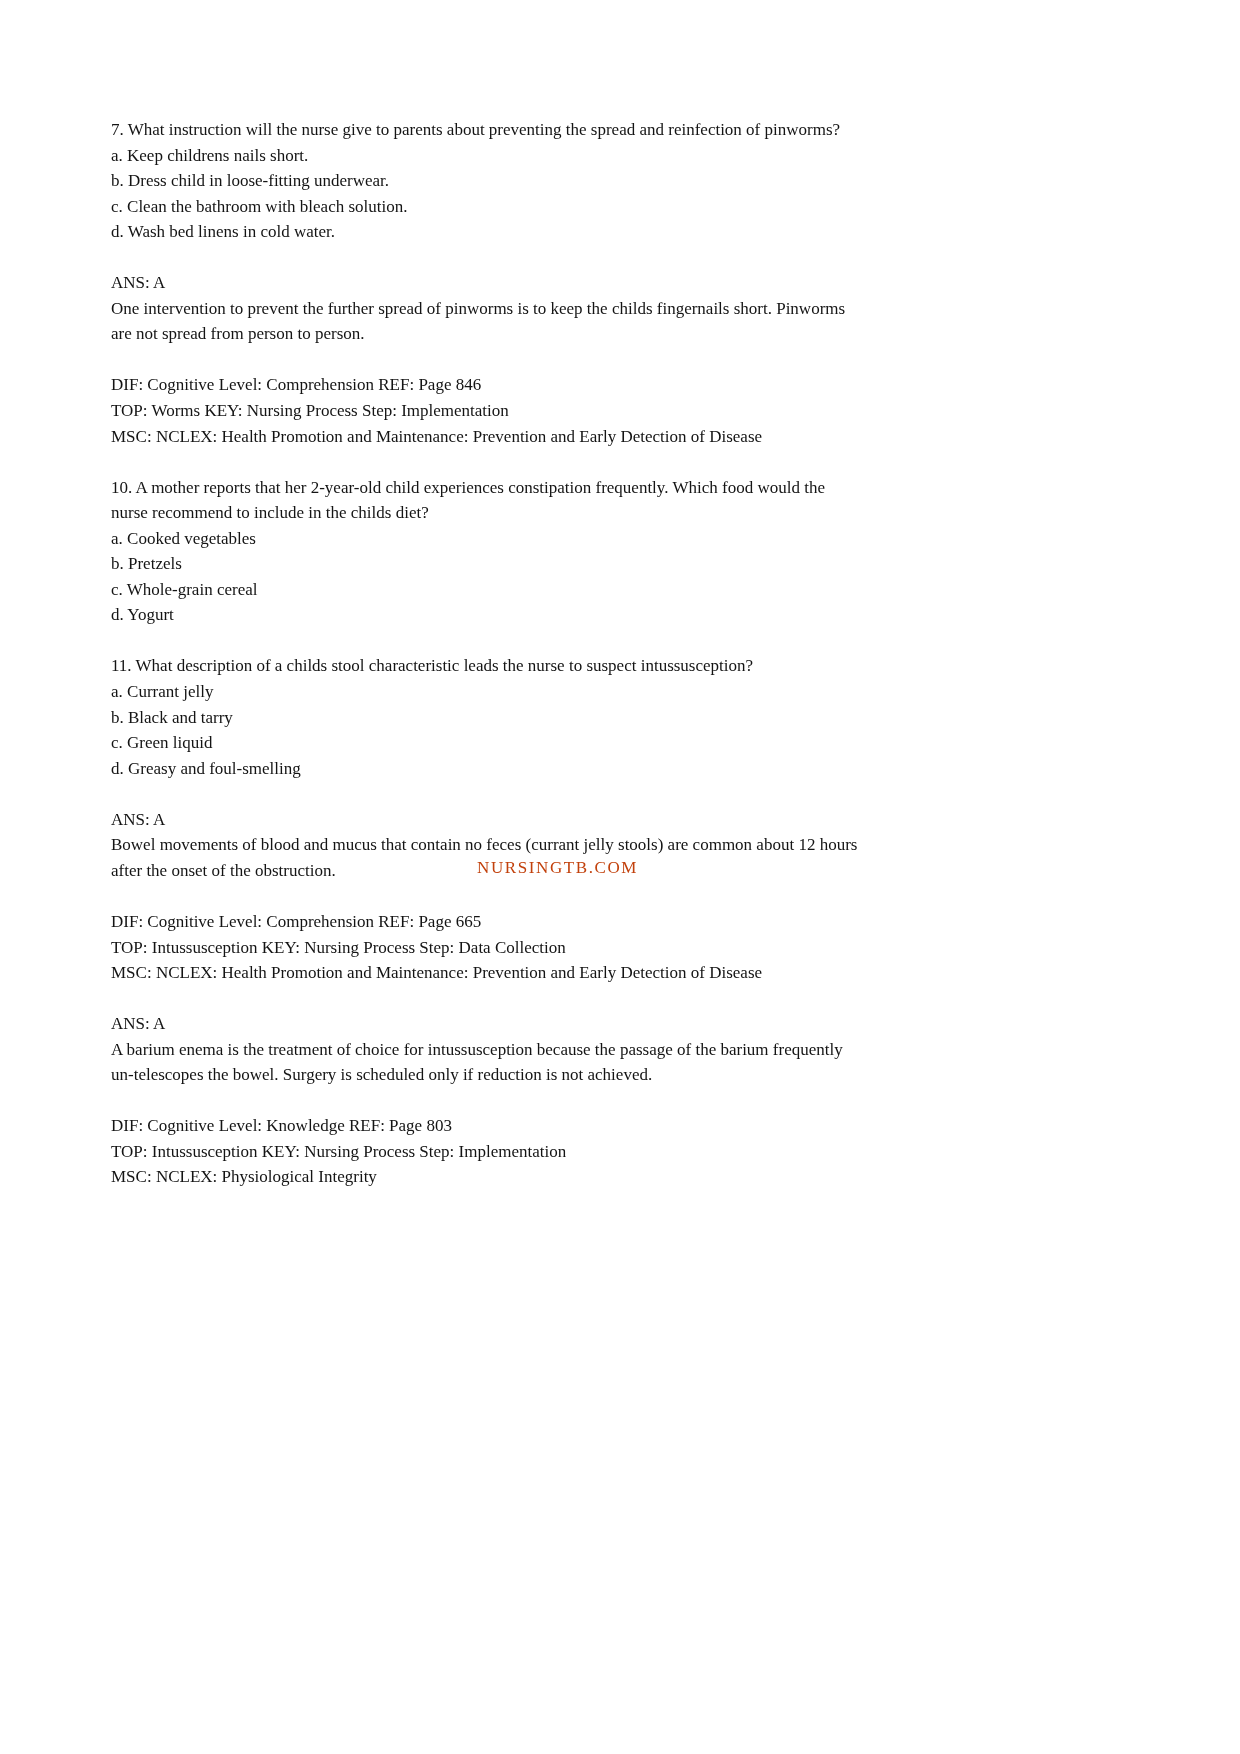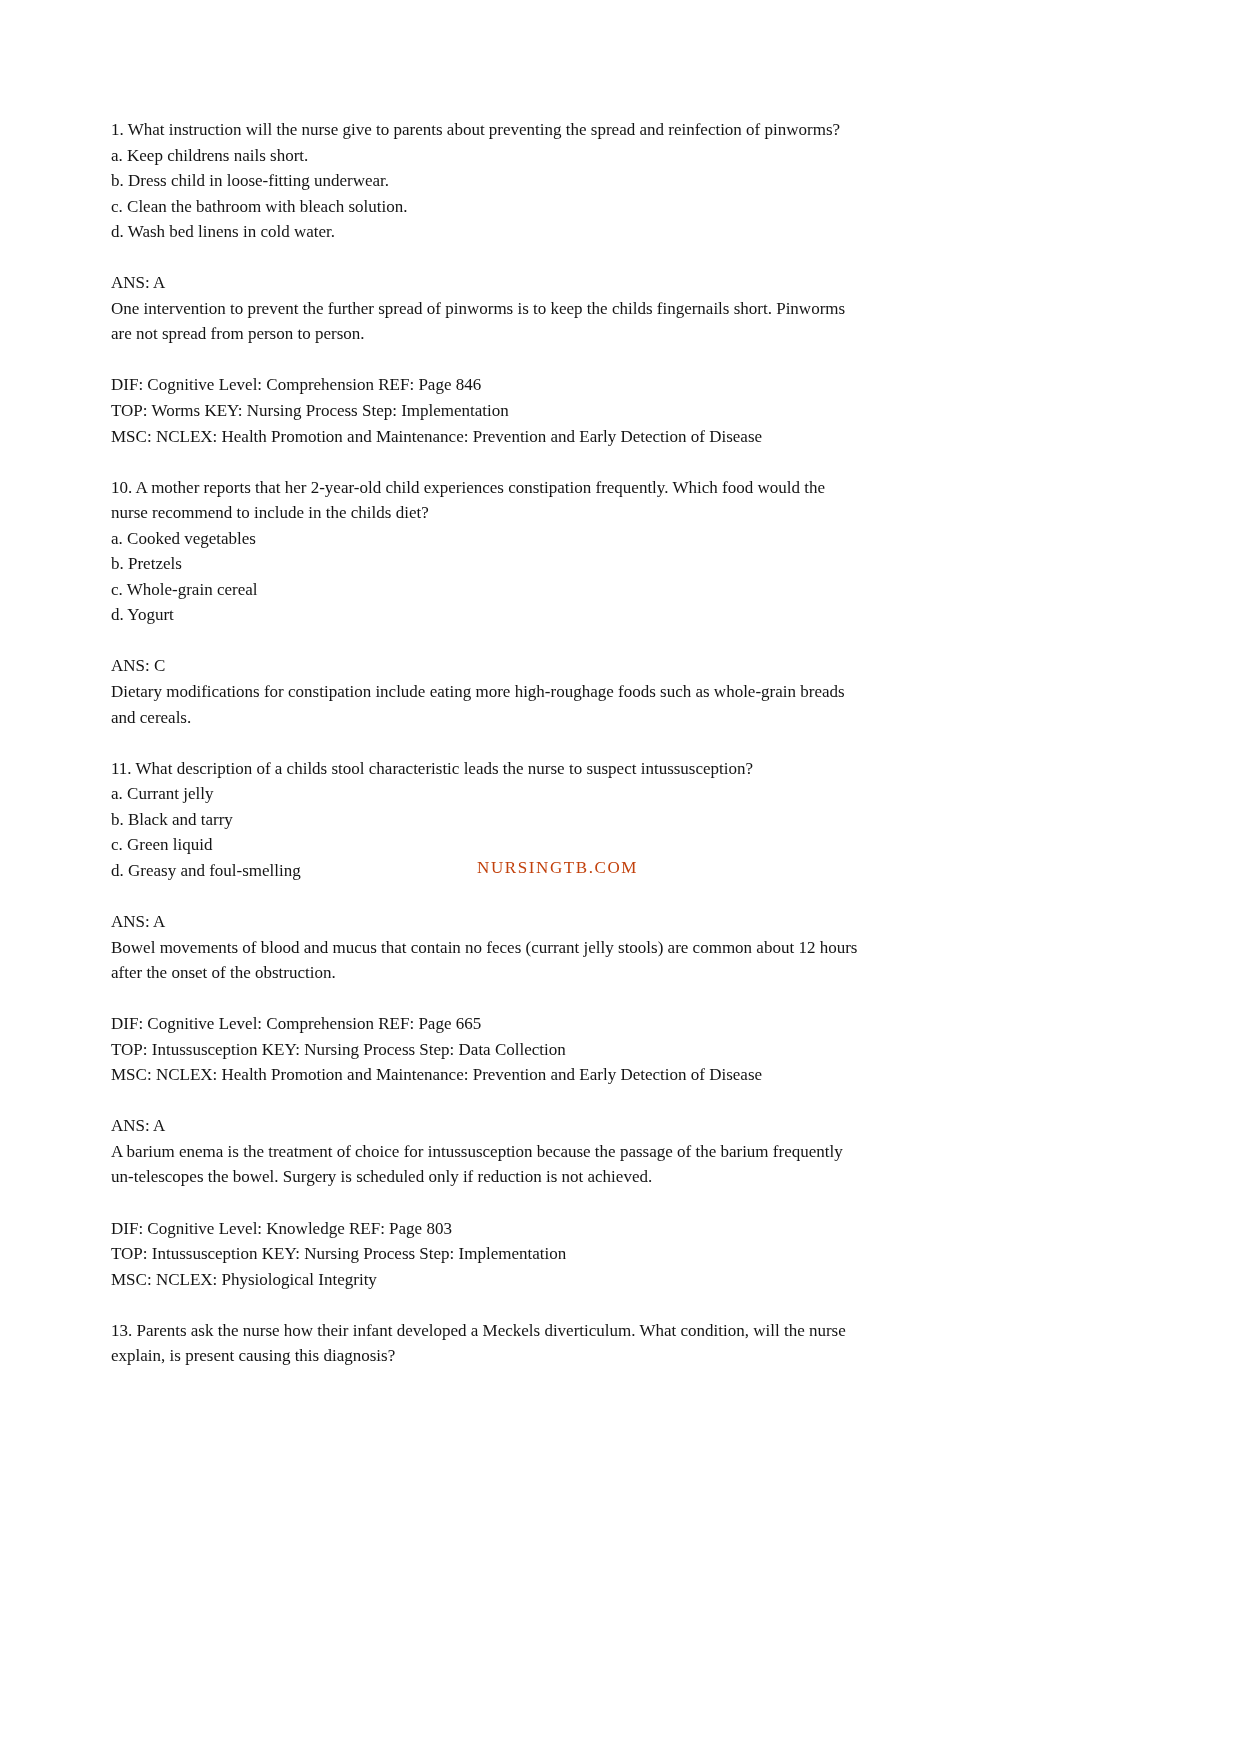--- a/index.html
+++ b/index.html
@@ -52,43 +52,40 @@
 </head>
 <body>
 
 <div class="page">
 
   <div class="watermark">NURSINGTB.COM</div>
 
   <div class="content">
 
     <section class="question-section">
-      <div class="block">1. What instruction will the nurse give to parents about preventing the spread and reinfection of pinworms?
+      <div class="block">7. What instruction will the nurse give to parents about preventing the spread and reinfection of pinworms?
 a. Keep childrens nails short.
 b. Dress child in loose-fitting underwear.
 c. Clean the bathroom with bleach solution.
 d. Wash bed linens in cold water.</div>
       <div class="block">ANS: A
 One intervention to prevent the further spread of pinworms is to keep the childs fingernails short. Pinworms
 are not spread from person to person.</div>
       <div class="block">DIF: Cognitive Level: Comprehension REF: Page 846
 TOP: Worms KEY: Nursing Process Step: Implementation
 MSC: NCLEX: Health Promotion and Maintenance: Prevention and Early Detection of Disease</div>
     </section>
 
     <section class="question-section">
       <div class="block">10. A mother reports that her 2-year-old child experiences constipation frequently. Which food would the
 nurse recommend to include in the childs diet?
 a. Cooked vegetables
 b. Pretzels
 c. Whole-grain cereal
 d. Yogurt</div>
-      <div class="block">ANS: C
-Dietary modifications for constipation include eating more high-roughage foods such as whole-grain breads
-and cereals.</div>
     </section>
 
     <section class="question-section">
       <div class="block">11. What description of a childs stool characteristic leads the nurse to suspect intussusception?
 a. Currant jelly
 b. Black and tarry
 c. Green liquid
 d. Greasy and foul-smelling</div>
       <div class="block">ANS: A
 Bowel movements of blood and mucus that contain no feces (currant jelly stools) are common about 12 hours
@@ -100,19 +97,15 @@
 
     <section class="question-section">
       <div class="block">ANS: A
 A barium enema is the treatment of choice for intussusception because the passage of the barium frequently
 un-telescopes the bowel. Surgery is scheduled only if reduction is not achieved.</div>
       <div class="block">DIF: Cognitive Level: Knowledge REF: Page 803
 TOP: Intussusception KEY: Nursing Process Step: Implementation
 MSC: NCLEX: Physiological Integrity</div>
     </section>
 
-    <section class="question-section">
-      <div class="block">13. Parents ask the nurse how their infant developed a Meckels diverticulum. What condition, will the nurse
-explain, is present causing this diagnosis?</div>
-    </section>
 
   </div>
 </div>
 
 </body></html>

